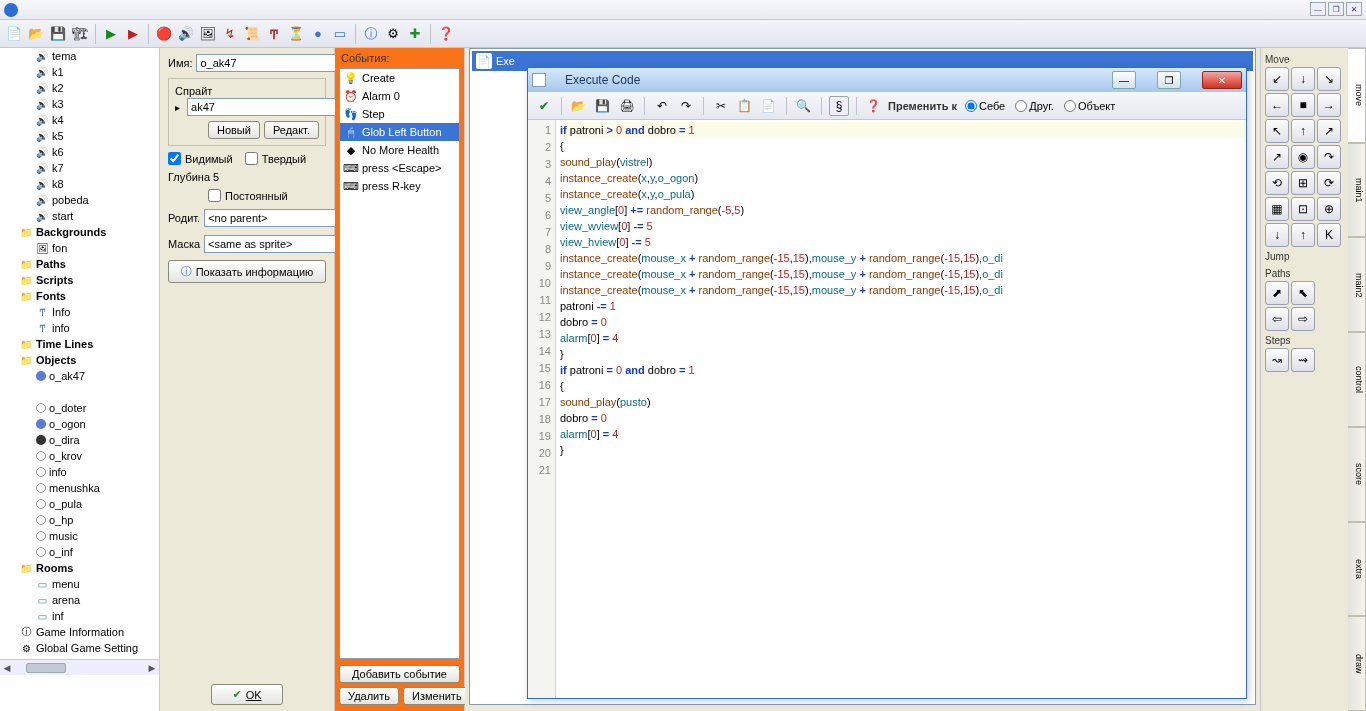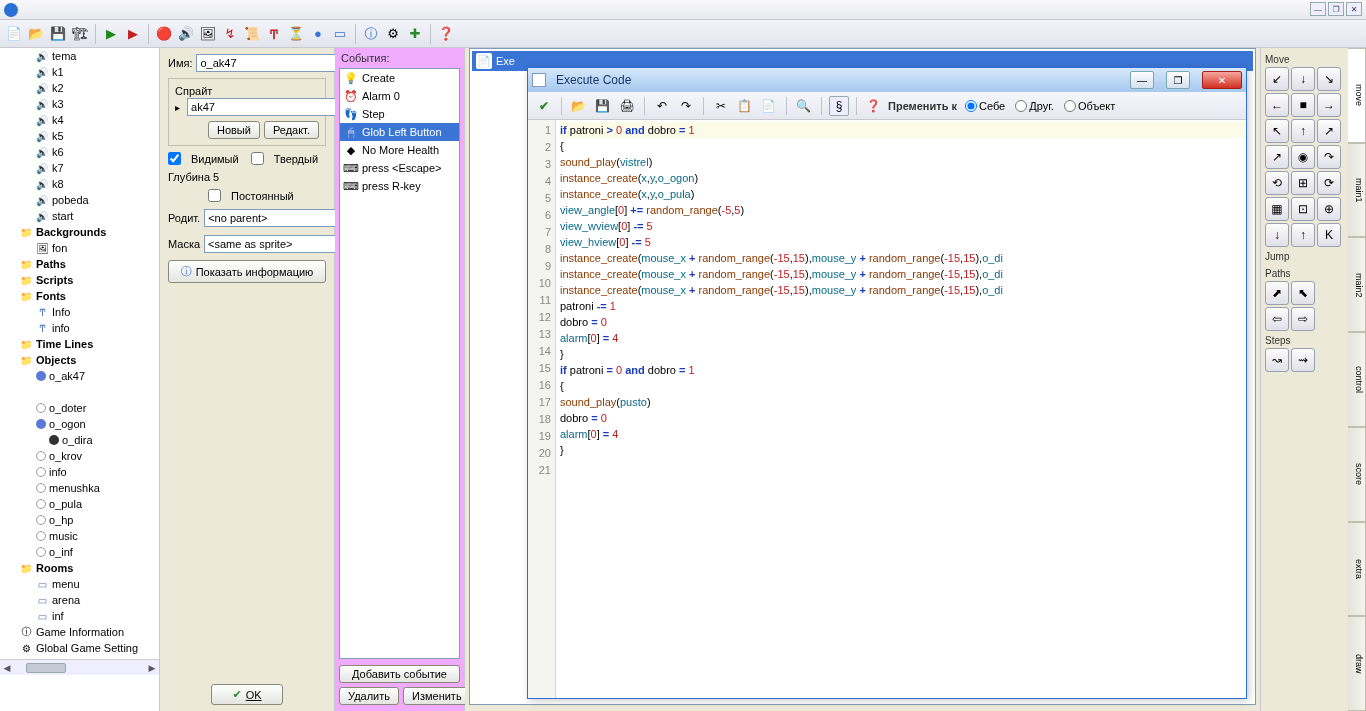--- a/index.html
+++ b/index.html
@@ -41,27 +41,27 @@
 .hscroll .thumb { width:40px; height:10px; background:#c4c9d6; border:1px solid #9aa; margin-left:12px; border-radius:2px; }
 .hscroll .arrow { width:14px; font-size:9px; text-align:center; color:#556; }
 
 
 .obj-panel { width: 175px; border-right: 1px solid #c8c8d0; background: #ece9d8; padding: 6px 8px; display:flex; flex-direction:column; gap:6px; }
 .field-row { display: flex; align-items: center; gap: 4px; }
 .field-row label { width: 50px; }
 .field-row input { flex: 1; border: 1px solid #7f9db9; padding: 1px 3px; height: 18px; background: #fff; }
 .group { border: 1px solid #c0c0b0; padding: 6px; background: #ece9d8; }
 .btn { background: linear-gradient(#fff,#e4e4e0); border: 1px solid #8a8a7a; padding: 2px 8px; border-radius: 3px; cursor: default; text-align:center; }
-.chk { display: flex; align-items: center; gap: 10px; }
+.chk { display: flex; align-items: center; gap: 4px; }
 .chk input { width: 13px; height: 13px; }
 .ok-btn { width: 72px; margin: 0 auto; display:flex; align-items:center; justify-content:center; gap:4px; padding:3px 8px; }
 .info-btn { display:flex; align-items:center; justify-content:center; gap:4px; padding:3px; }
 
 
-.events-panel { width: 130px; border-right: 1px solid #c8c8d0; background: #f0abfc; display:flex; flex-direction:column; }
+.events-panel { width: 130px; border-right: 1px solid #c8c8d0; background: #f97316; display:flex; flex-direction:column; }
 .panel-head { padding: 4px 6px; color:#333; }
 .events-list { flex:1; background:#fff; border:1px solid #7f9db9; margin:0 4px; overflow:auto; }
 .ev-item { display:flex; align-items:center; gap:4px; padding:1px 4px; height:18px; cursor:default; }
 .ev-item.selected { background:#3a75d6; color:#fff; }
 .ev-item .eicon { width:14px; height:14px; display:flex; align-items:center; justify-content:center; font-size:11px; }
 .events-btns { padding:6px 4px; display:flex; flex-direction:column; gap:4px; }
 .events-btns .row2 { display:flex; gap:4px; }
 
 
 .actions-panel { flex:1; background:#ece9d8; display:flex; flex-direction:column; position:relative; }
@@ -74,21 +74,21 @@
 .palette-tabs { width:18px; display:flex; flex-direction:column; }
 .palette-tabs .ptab { flex:1; writing-mode: vertical-rl; text-align:center; font-size:9px; background:linear-gradient(90deg,#e4e4dc,#f4f4ec); border:1px solid #c0c0b0; border-left:none; padding:4px 1px; cursor:default; }
 .palette-tabs .ptab.active { background:#fff; }
 .palette-body { flex:1; padding:4px; display:flex; flex-direction:column; gap:2px; overflow:hidden; }
 .palette-label { font-size:10px; color:#333; margin-top:2px; }
 .palette-row { display:flex; gap:2px; }
 .picon { width:24px; height:24px; background:linear-gradient(#fcfcfc,#e0e0e8); border:1px solid #9aa0b0; border-radius:3px; display:flex; align-items:center; justify-content:center; font-size:12px; cursor:default; }
 
 
 .code-win { position:absolute; left:527px; top:67px; width:720px; height:632px; background:#fff; border:1px solid #2a6fd6; box-shadow:2px 2px 8px rgba(0,0,0,.2); display:flex; flex-direction:column; z-index:10; }
-.code-titlebar { height:24px; background:linear-gradient(#d6e8fb,#a6c8ee); display:flex; align-items:center; padding:0 4px; gap:10px; }
+.code-titlebar { height:24px; background:linear-gradient(#d6e8fb,#a6c8ee); display:flex; align-items:center; padding:0 4px; gap:19px; }
 .code-titlebar .cicon { width:14px; height:14px; background:#fff; border:1px solid #7f9db9; }
 .code-titlebar .ctitle { flex:1; color:#1a3a6a; font-size:12px; }
 .code-titlebar .cbtn { width:24px; height:18px; display:flex; align-items:center; justify-content:center; border:1px solid #7aa; background:linear-gradient(#fdfdff,#d6e0ee); margin-left:2px; font-size:10px; border-radius:2px; }
 .code-titlebar .cbtn.close { background:linear-gradient(#f6a6a0,#d03020); color:#fff; border-color:#a02018; width:40px; }
 .code-toolbar { height:28px; background:linear-gradient(#f6f7fb,#e6e8f0); border-bottom:1px solid #c8c8d0; display:flex; align-items:center; padding:0 6px; gap:4px; }
 .code-toolbar .ctb { width:20px; height:20px; display:flex; align-items:center; justify-content:center; font-size:12px; border:1px solid transparent; border-radius:2px; cursor:default; }
 .code-toolbar .csep { width:1px; height:18px; background:#c0c4d0; margin:0 3px; }
 .code-toolbar .clabel { font-weight:bold; color:#333; margin-right:4px; }
 .code-toolbar .cradio { display:flex; align-items:center; gap:2px; margin-right:6px; }
 .code-toolbar .cradio input { width:12px; height:12px; }
@@ -233,21 +233,21 @@
           <span>o_ak47</span>
         </div>
         <div class="node" style="padding-left: 36px; margin-top: 16px;">
           <span class="ticon obj white"></span>
           <span>o_doter</span>
         </div>
         <div class="node" style="padding-left: 36px;">
           <span class="ticon obj blue"></span>
           <span>o_ogon</span>
         </div>
-        <div class="node" style="padding-left: 49px; text-align: right;">
+        <div class="node" style="padding-left: 36px; text-align: right;">
           <span class="ticon obj black"></span>
           <span>o_dira</span>
         </div>
         <div class="node" style="padding-left: 36px;">
           <span class="ticon obj white"></span>
           <span>o_krov</span>
         </div>
         <div class="node" style="padding-left: 36px;">
           <span class="ticon obj white"></span>
           <span>info</span>

